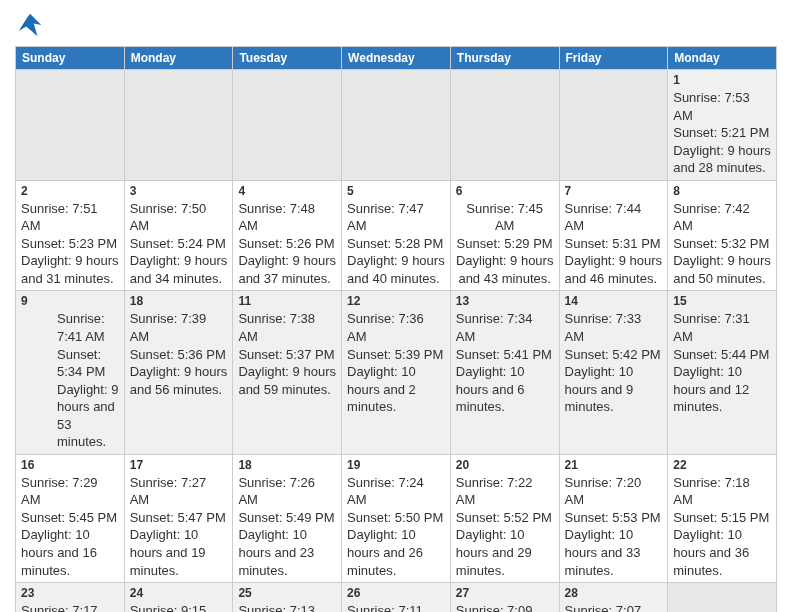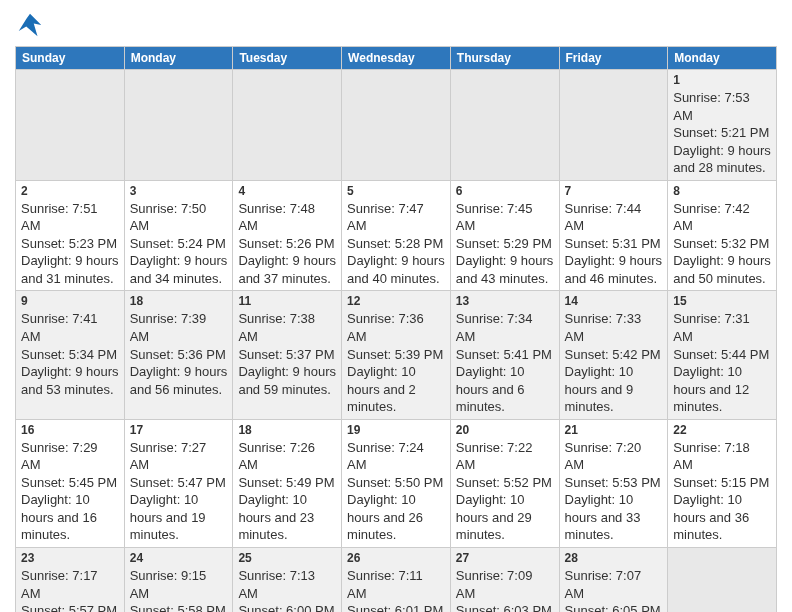--- a/index.html
+++ b/index.html
@@ -86,41 +86,41 @@
 Daylight: 9 hours and 37 minutes.</div>
           </td>
           <td>
             <div class="day-num">5</div>
             <div class="day-info" style="white-space: pre-line;">Sunrise: 7:47 AM
 Sunset: 5:28 PM
 Daylight: 9 hours and 40 minutes.</div>
           </td>
           <td>
             <div class="day-num">6</div>
-            <div class="day-info" style="white-space: pre-line;">Sunrise: 7:45 AM
+            <div class="day-info" style="white-space: pre-line; text-align: center;">Sunrise: 7:45 AM
 Sunset: 5:29 PM
 Daylight: 9 hours and 43 minutes.</div>
           </td>
           <td>
             <div class="day-num">7</div>
             <div class="day-info" style="white-space: pre-line;">Sunrise: 7:44 AM
 Sunset: 5:31 PM
 Daylight: 9 hours and 46 minutes.</div>
           </td>
           <td>
             <div class="day-num">8</div>
             <div class="day-info" style="white-space: pre-line;">Sunrise: 7:42 AM
 Sunset: 5:32 PM
 Daylight: 9 hours and 50 minutes.</div>
           </td>
         </tr>
         <tr class="alt-row">
           <td>
             <div class="day-num">9</div>
-            <div class="day-info" style="white-space: pre-line;">Sunrise: 7:41 AM
+            <div class="day-info" style="white-space: pre-line; margin-left: 36px;">Sunrise: 7:41 AM
 Sunset: 5:34 PM
 Daylight: 9 hours and 53 minutes.</div>
           </td>
           <td>
             <div class="day-num">18</div>
             <div class="day-info" style="white-space: pre-line;">Sunrise: 7:39 AM
 Sunset: 5:36 PM
 Daylight: 9 hours and 56 minutes.</div>
           </td>
           <td>

